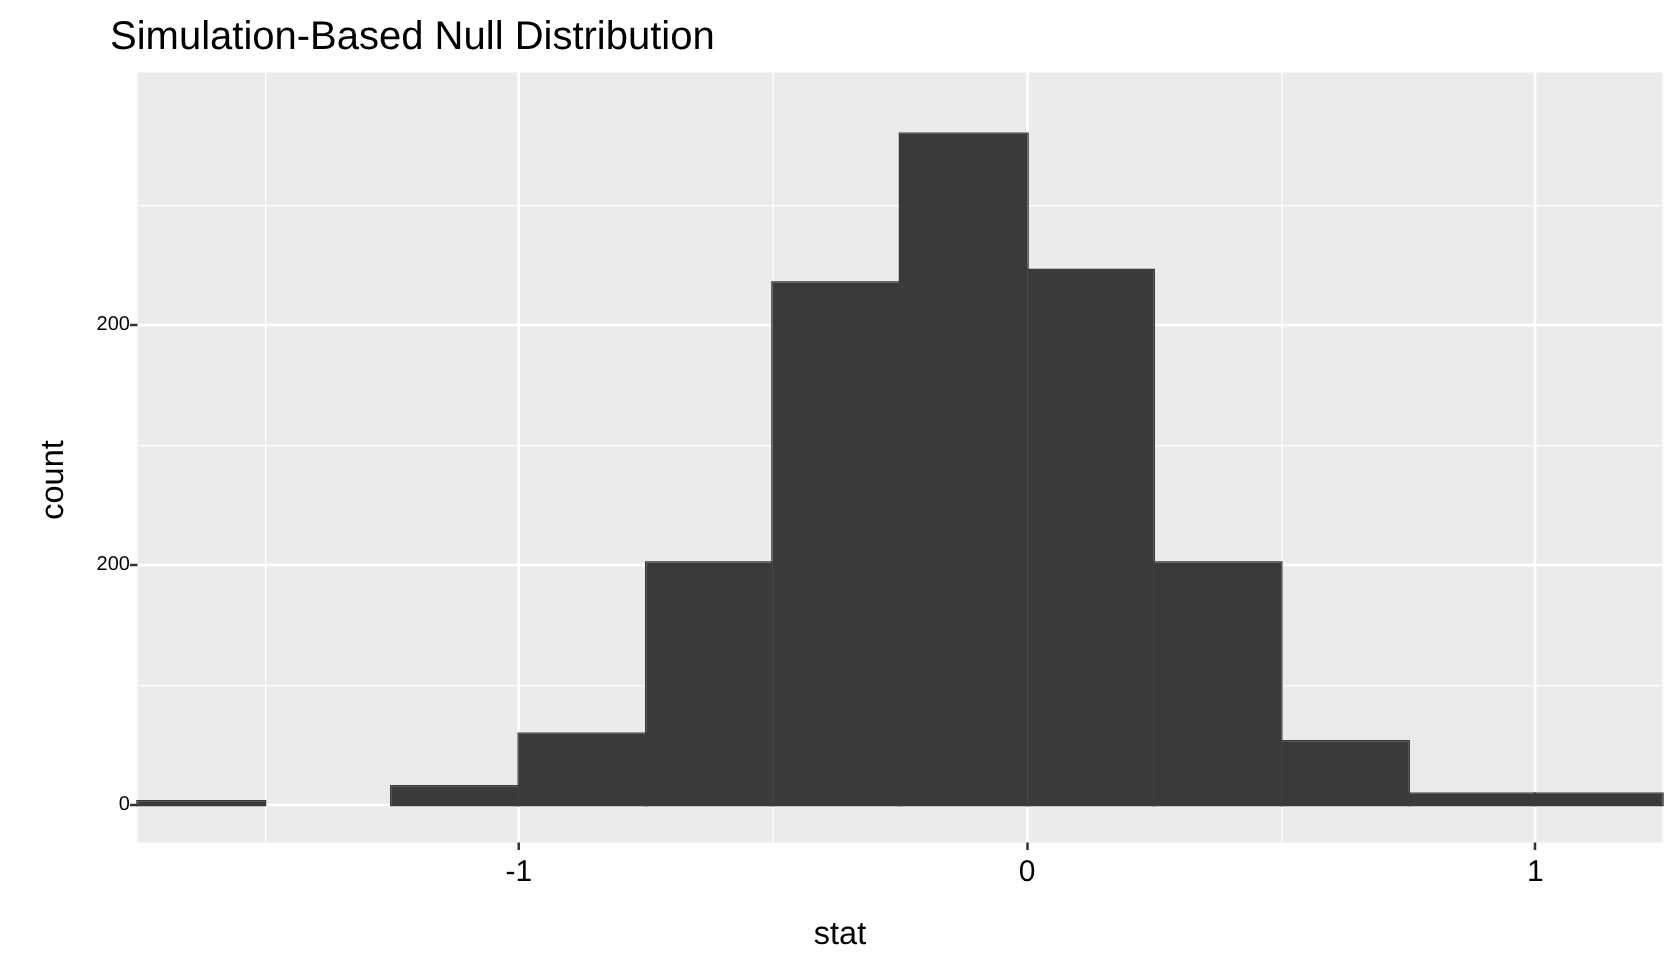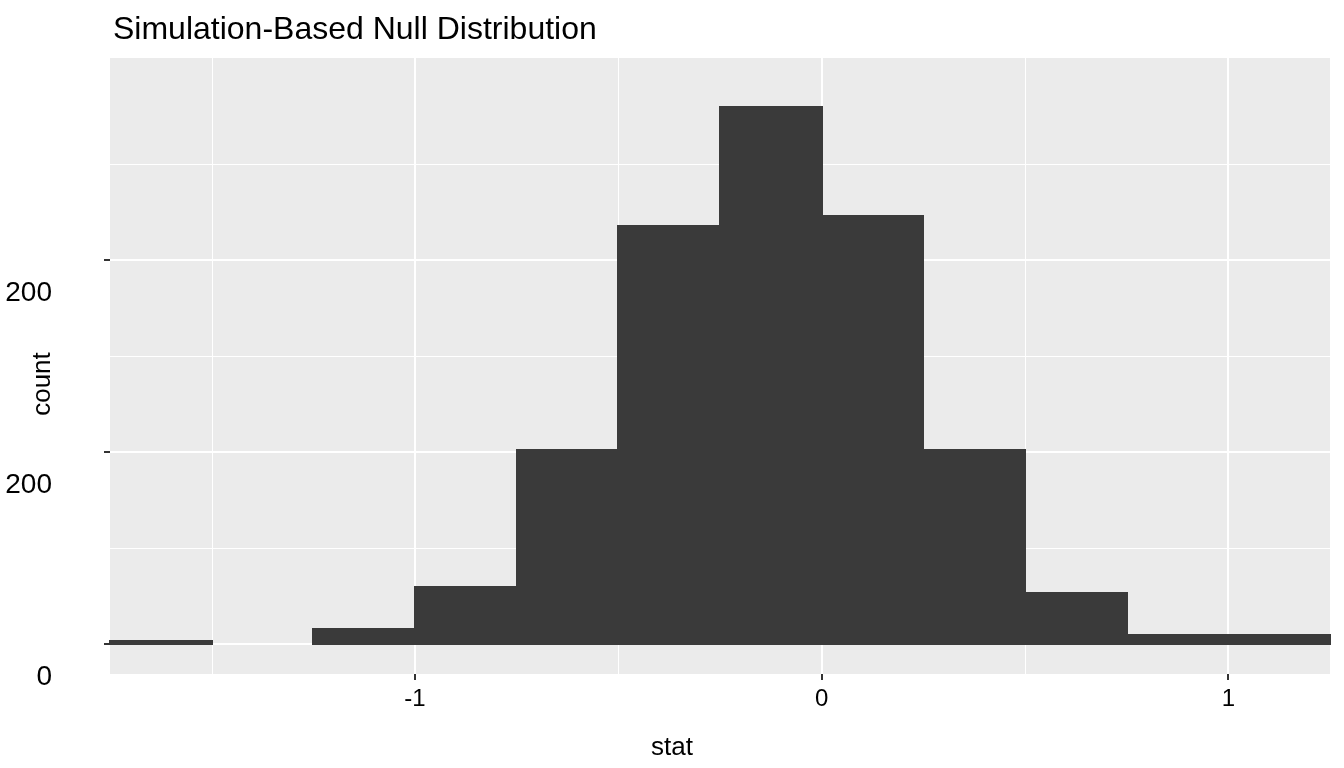--- a/index.html
+++ b/index.html
@@ -11,21 +11,21 @@
     font-family: Arial, Helvetica, sans-serif;
     color: #000;
   }
   .chart-wrap {
     position: relative;
     width: 1344px;
     height: 768px;
   }
   .title {
     position: absolute;
-    left: 113px;
+    left: 88px;
     top: 10px;
     font-size: 32px;
   }
   .ylab {
     position: absolute;
     left: 10px;
     top: 50%;
     transform: translateY(-50%) rotate(-90deg);
     transform-origin: center;
     font-size: 26px;
@@ -61,25 +61,24 @@
   }
   .gridline-v.major { width: 2px; }
   .gridline-v.minor { width: 1px; }
   .bar {
     position: absolute;
     background: #3a3a3a;
     outline: 0.5px solid #3a3a3a;
   }
   .ytick-label {
     position: absolute;
-    right: 1292px; 
+    right: 1240px; 
     transform: translateY(-50%);
-    font-size: 28px;
+    font-size: 16px;
     text-align: right;
-    margin-top: 32px;
   }
   .ytick-mark {
     position: absolute;
     width: 6px;
     height: 2px;
     background: #333;
     left: 104px;
   }
   .xtick-label {
     position: absolute;

